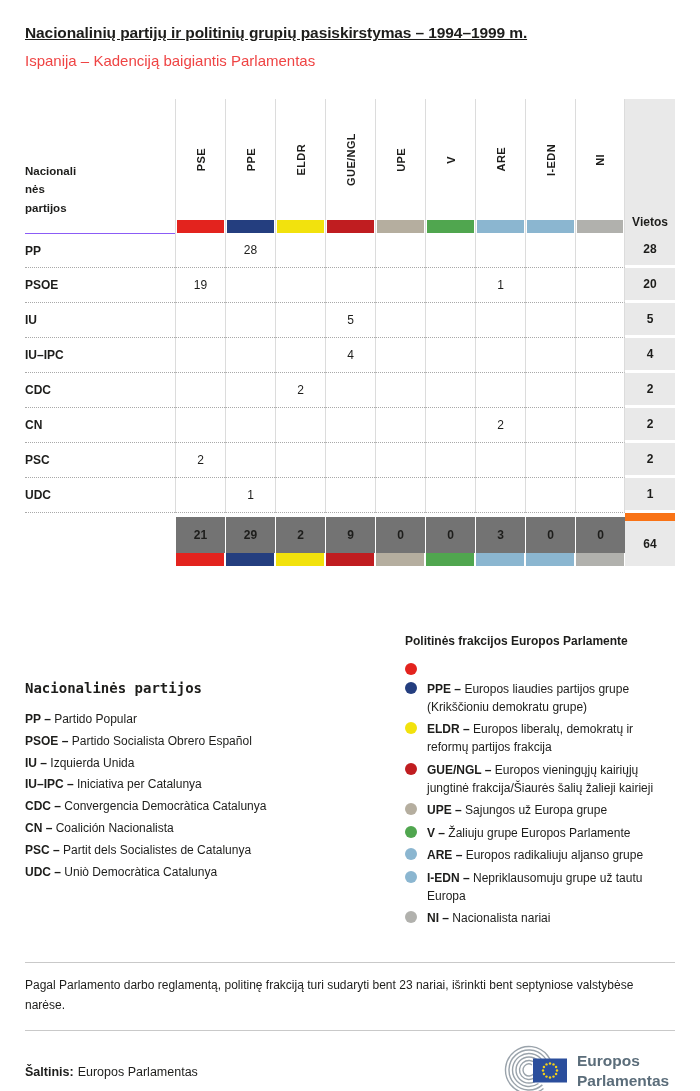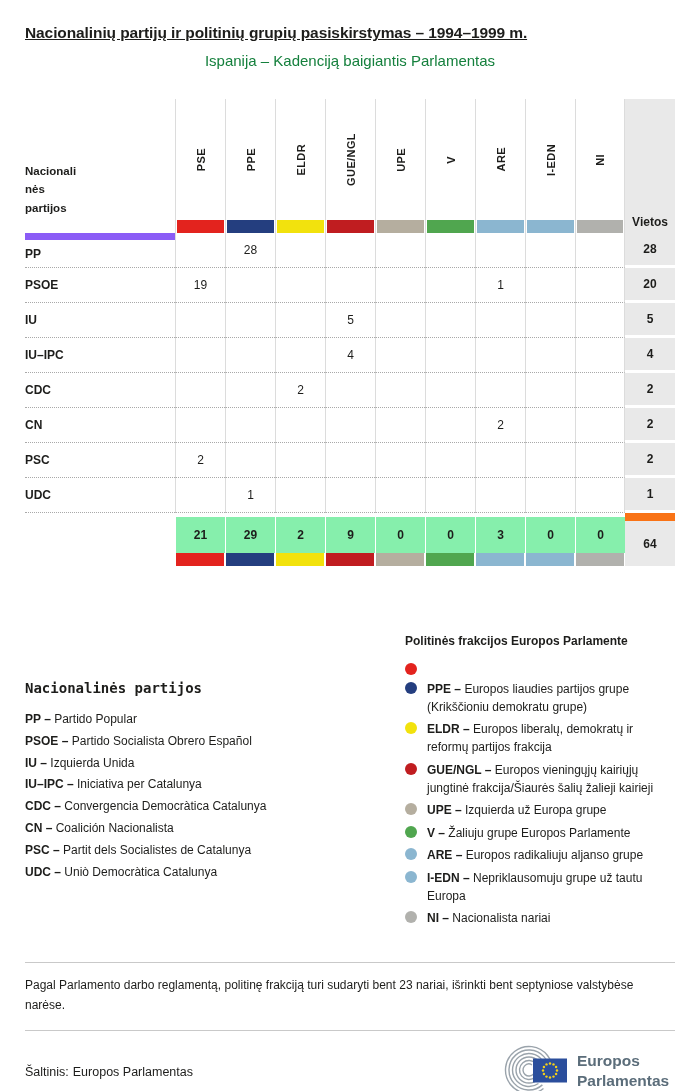--- a/index.html
+++ b/index.html
@@ -2,21 +2,21 @@
 <html><head>
 <meta charset="utf-8">
 <style>
   html,body{margin:0;padding:0;}
   body{
     width:700px;height:1091px;background:#ffffff;color:#1d1d1b;
     font-family:"Liberation Sans",sans-serif;overflow:hidden;
   }
   .page{padding:0 25px;}
   .title{font-size:15.5px;font-weight:700;margin:24px 0 0;letter-spacing:-0.1px;text-decoration:underline;}
-  .subtitle{font-size:15px;color:#15803d;margin-top:10px;text-align:center;}
+  .subtitle{font-size:15px;color:#ef4444;margin-top:10px;}
 
   
   .grid{
     display:grid;
     grid-template-columns:150px repeat(9,50px) 50px;
     grid-template-rows:134px repeat(8,35px) 40px 13px;
     margin-top:30px;
   }
   .h-label{
     display:flex;flex-direction:column;justify-content:flex-end;
@@ -27,29 +27,29 @@
   .vwrap{position:absolute;top:0;left:0;right:0;bottom:13px;
     display:flex;align-items:center;justify-content:center;}
   .vtext{writing-mode:vertical-rl;transform:rotate(180deg);
     font-weight:700;font-size:11px;letter-spacing:0.4px;}
   .h-band{position:absolute;left:1px;right:1px;bottom:0;height:13px;}
   .h-seats{background:#e9e9e9;display:flex;align-items:flex-end;justify-content:center;
     padding-bottom:4px;font-weight:700;font-size:12px;}
 
   .c-label{display:flex;align-items:center;font-weight:700;font-size:12px;
     border-bottom:1px dotted #a9a9a9;}
-  .c-label.row1{border-top:7px solid #8b5cf6;}
+  .c-label.row1{border-top:1px solid #8b5cf6;}
   .c-val{display:flex;align-items:center;justify-content:center;font-size:12px;
     border-left:1px solid #dcdcdc;border-bottom:1px dotted #a9a9a9;}
   .c-val.bl-r{border-right:1px solid #dcdcdc;}
   .c-seats{background:#e9e9e9;display:flex;align-items:center;justify-content:center;
     font-weight:700;font-size:12px;border-bottom:3px solid #ffffff;}
 
   .t-label{}
-  .t-val{background:#86efac;border-top:4px solid #ffffff;border-left:1px solid #ffffff;
+  .t-val{background:#737373;border-top:4px solid #ffffff;border-left:1px solid #ffffff;
     display:flex;align-items:center;justify-content:center;font-weight:700;font-size:12px;}
   .t-seats{background:#e9e9e9;border-top:8px solid #f97316;grid-row:span 2;
     display:flex;align-items:center;justify-content:center;font-weight:700;font-size:12px;}
   .b-cell{border-left:1px solid #ffffff;border-right:1px solid #ffffff;}
 
   
   .legends{display:flex;margin-top:66px;}
   .leg-left{width:355px;margin-top:48px;}
   .leg-left h3{font-family:"DejaVu Sans Mono",monospace;font-size:14px;font-weight:700;
     margin:0 0 13px;}
@@ -60,21 +60,21 @@
   .leg-item{display:flex;font-size:12px;line-height:1.5;margin-bottom:4.5px;}
   .dot{width:12px;height:12px;border-radius:50%;flex:none;margin:2px 10px 0 0;}
   .leg-text b{font-weight:700;}
 
   
   .rule{border-top:1px solid #c9c9c9;margin-top:30px;}
   .footnote{font-size:12px;line-height:1.7;margin:12px 0 0;}
   .rule2{border-top:1px solid #c9c9c9;margin-top:15px;}
   .bottom{display:flex;align-items:center;justify-content:space-between;margin-top:14px;}
   .source{font-size:12.5px;}
-  .source b{font-weight:400;}
+  .source b{font-weight:700;}
   .source span{margin-left:4px;}
 </style>
 </head>
 <body>
 
 <div class="page">
 
   <h1 class="title">Nacionalinių partijų ir politinių grupių pasiskirstymas – 1994–1999 m.</h1>
   <div class="subtitle">Ispanija – Kadenciją baigiantis Parlamentas</div>
 
@@ -289,21 +289,21 @@
       <div class="leg-item">
           <span class="dot" style="background: rgb(242, 226, 13);"></span>
           <span class="leg-text"><b>ELDR –</b> <span>Europos liberalų, demokratų ir reformų partijos frakcija</span></span>
         </div>
       <div class="leg-item">
           <span class="dot" style="background: rgb(192, 29, 32);"></span>
           <span class="leg-text"><b>GUE/NGL –</b> <span>Europos vieningųjų kairiųjų jungtinė frakcija/Šiaurės šalių žalieji kairieji</span></span>
         </div>
       <div class="leg-item">
           <span class="dot" style="background: rgb(181, 174, 159);"></span>
-          <span class="leg-text"><b>UPE –</b> <span>Izquierda už Europa grupe</span></span>
+          <span class="leg-text"><b>UPE –</b> <span>Sajungos už Europa grupe</span></span>
         </div>
       <div class="leg-item">
           <span class="dot" style="background: rgb(80, 166, 79);"></span>
           <span class="leg-text"><b>V –</b> <span>Žaliuju grupe Europos Parlamente</span></span>
         </div>
       <div class="leg-item">
           <span class="dot" style="background: rgb(139, 182, 208);"></span>
           <span class="leg-text"><b>ARE –</b> <span>Europos radikaliuju aljanso grupe</span></span>
         </div>
       <div class="leg-item">

